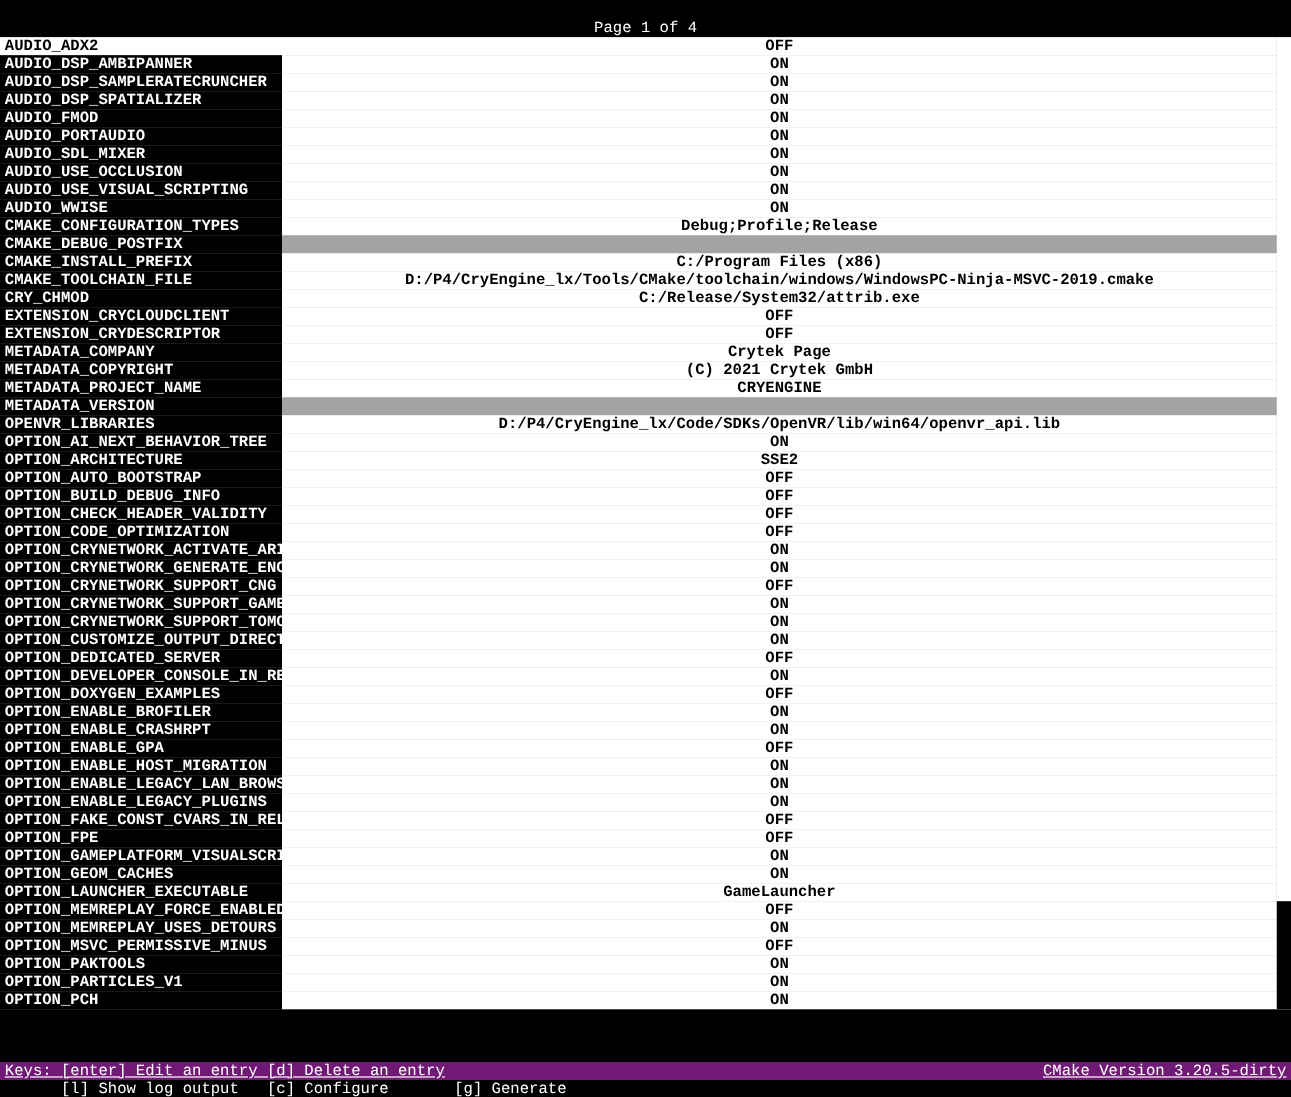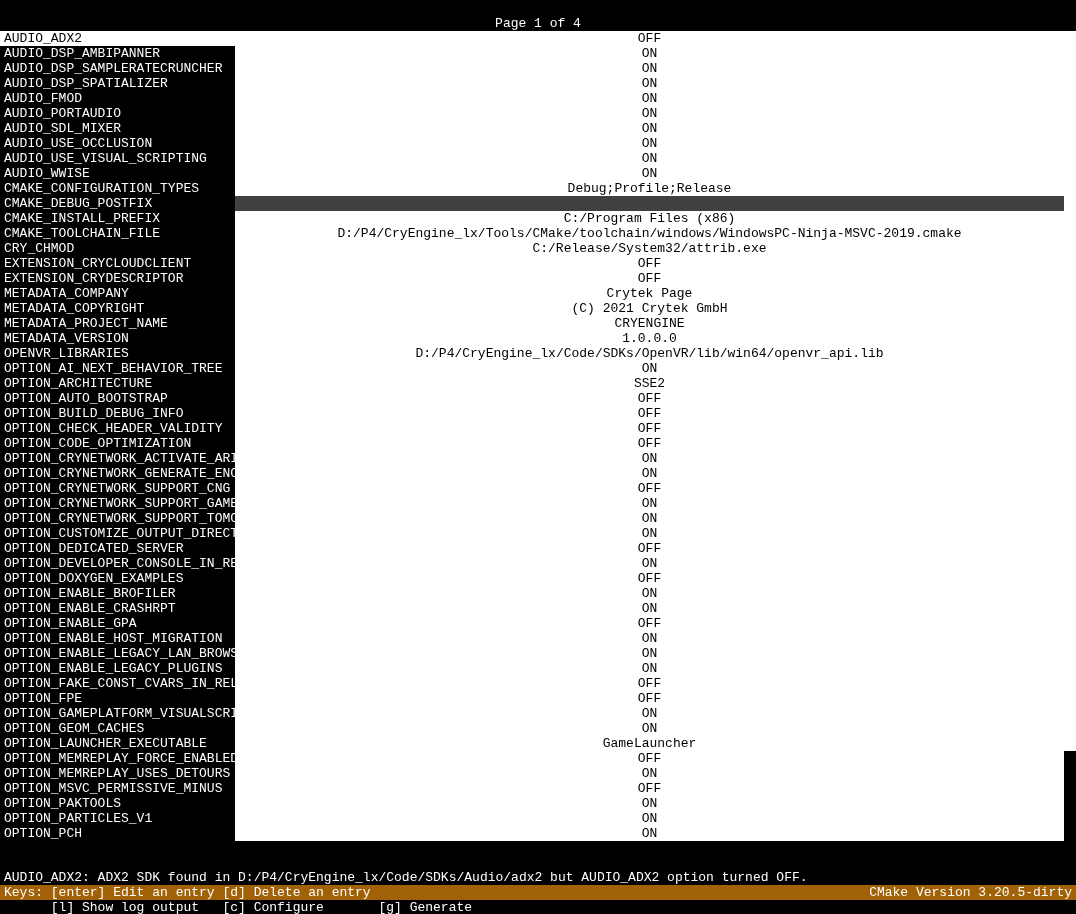--- a/index.html
+++ b/index.html
@@ -19,24 +19,25 @@
     height: 100%;
     margin-top: 16px;
   }
   .page-indicator {
     text-align: center;
     background: #000;
     color: #fff;
   }
   .options-area {
     flex: 0 0 auto;
-    background: #404040;
+    background: #a3a3a3;
     color: #000;
     position: relative;
     padding-right: 12px;
+    font-weight: bold;
   }
   .row {
     display: flex;
     align-items: center;
     height: 15px;
   }
   .opt-name {
     width: 235px;
     padding-left: 4px;
     background: #000;
@@ -79,25 +80,26 @@
   }
   .status-line {
     background: #000;
     color: #fff;
     padding-left: 4px;
     white-space: pre;
     height: 15px;
   }
   .help-row {
     display: flex;
-    background: #a16207;
+    background: #701a75;
     color: #fff;
     padding-left: 4px;
     white-space: pre;
     height: 15px;
+    text-decoration: underline;
   }
   .help-left { flex: 0 0 auto; }
   .help-right { margin-left: auto; padding-right: 4px; }
 </style>
 </head>
 <body>
 
 <div class="screen">
   <div class="page-indicator">Page 1 of 4</div>
 
@@ -177,21 +179,20 @@
       <div class="row">
         <div class="opt-name">METADATA_COPYRIGHT</div>
         <div class="opt-value">(C) 2021 Crytek GmbH</div>
       </div>
       <div class="row">
         <div class="opt-name">METADATA_PROJECT_NAME</div>
         <div class="opt-value">CRYENGINE</div>
       </div>
       <div class="row">
         <div class="opt-name">METADATA_VERSION</div>
-        <div class="opt-value">1.0.0.0</div>
       </div>
       <div class="row">
         <div class="opt-name">OPENVR_LIBRARIES</div>
         <div class="opt-value">D:/P4/CryEngine_lx/Code/SDKs/OpenVR/lib/win64/openvr_api.lib</div>
       </div>
       <div class="row">
         <div class="opt-name">OPTION_AI_NEXT_BEHAVIOR_TREE</div>
         <div class="opt-value">ON</div>
       </div>
       <div class="row">
@@ -318,21 +319,20 @@
         <div class="opt-name">OPTION_PCH</div>
         <div class="opt-value">ON</div>
       </div>
       <div class="scrollbar">
       <div class="scroll-thumb"></div>
     </div>
   </div>
 
   <div class="gap"></div>
 
-  <div class="status-line">AUDIO_ADX2: ADX2 SDK found in D:/P4/CryEngine_lx/Code/SDKs/Audio/adx2 but AUDIO_ADX2 option turned OFF.</div>
 
   <div class="help-row">
     <span class="help-left">Keys: [enter] Edit an entry [d] Delete an entry</span>
     <span class="help-right">CMake Version 3.20.5-dirty</span>
   </div>
   <div class="status-line">      [l] Show log output   [c] Configure       [g] Generate</div>
   <div class="status-line">      [h] Help              [q] Quit without generating</div>
 </div>
 
 </body></html>

